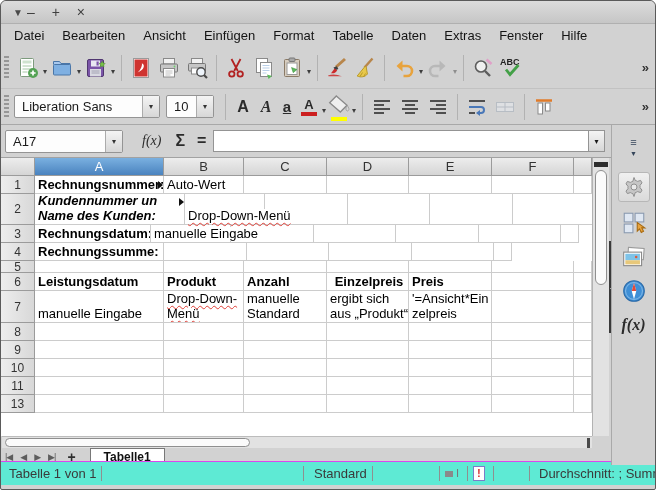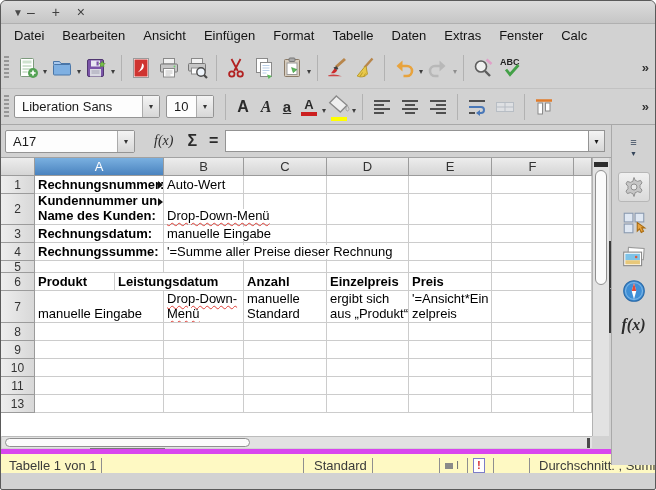--- a/index.html
+++ b/index.html
@@ -32,21 +32,21 @@
   .combo .dd{width:17px;display:flex;align-items:center;justify-content:center;font-size:8px;color:#333;
     border-left:1px solid #ababab;background:linear-gradient(#f4f4f4,#d7d7d7);}
   .fmt-b{font-weight:900;font-size:16px;color:#2b2b2b;width:24px;text-align:center;}
   .fmt-i{font-style:italic;font-weight:bold;font-size:16px;color:#2b2b2b;width:22px;text-align:center;font-family:"Liberation Serif","DejaVu Serif",serif;}
   .fmt-u{font-size:15px;font-weight:bold;color:#2b2b2b;text-decoration:underline;width:20px;text-align:center;}
   .fc{display:flex;flex-direction:column;align-items:center;width:20px;}
   .fc .l{font-weight:bold;font-size:13px;line-height:13px;color:#2b2b2b;}
   .fc .bar{width:16px;height:4px;margin-top:1px;}
   
   .fbar{position:absolute;top:124px;left:0;right:44px;height:33px;display:flex;align-items:center;background:#d2d2d2;border-bottom:1px solid #a2a2a2;padding:0 6px 0 4px;}
-  .namebox{width:130px;margin-right:12px;text-align:center;}
+  .namebox{width:118px;margin-right:12px;text-align:center;}
   .namebox .val{flex:1;}
   .fxi{font-family:"Liberation Serif","DejaVu Serif",serif;font-style:italic;font-size:14px;color:#2b2b2b;margin:0 7px;}
   .sigma{font-size:16px;font-weight:bold;color:#2b2b2b;margin:0 7px;}
   .eq{font-size:16px;font-weight:bold;color:#2b2b2b;margin:0 7px 0 5px;}
   .finput{flex:1;height:22px;background:#fff;border:1px solid #949494;border-right:none;}
   .fdd{width:17px;height:22px;border:1px solid #949494;display:flex;align-items:center;justify-content:center;font-size:8px;background:linear-gradient(#f4f4f4,#d7d7d7);}
   
   .grid{position:absolute;left:0;top:157px;width:591px;height:278px;background:#fff;overflow:hidden;}
   .g-row{display:flex;}
   .g-hdr{height:18px;}
@@ -72,21 +72,21 @@
   .hscroll{position:absolute;left:1px;top:435px;width:590px;height:12px;background:#e2e2e2;border-top:1px solid #bcbcbc;}
   .hthumb{position:absolute;left:3px;top:1px;width:245px;height:9px;background:#fbfbfb;border:1px solid #8f8f8f;border-radius:5px;}
   .htick{position:absolute;left:585px;top:1px;width:3px;height:10px;background:#4a4a4a;}
   
   .tabs{position:absolute;left:0;top:447px;height:17px;right:44px;display:flex;align-items:center;background:#d2d2d2;}
   .navbtn{color:#5d5d5d;font-size:9px;padding:0 4px;letter-spacing:-1px;}
   .addtab{color:#2f2f2f;font-size:14px;font-weight:bold;padding:0 8px;}
   .sheettab{height:17px;background:#fff;border:1px solid #787878;padding:0 13px;display:flex;align-items:center;
     font-weight:bold;font-size:12px;color:#111;margin-left:6px;}
   
-  .status{position:absolute;left:0;right:0;bottom:16px;height:24px;background:#fef9c3;border-top:5px solid #d946ef;color:#3a3a3a;}
+  .status{position:absolute;left:0;right:0;bottom:4px;height:24px;background:#5eead4;border-top:1px solid #d946ef;color:#3a3a3a;}
   .status span.txt{position:absolute;top:4px;white-space:nowrap;}
   .ssep{position:absolute;top:4px;width:1px;height:15px;background:#8f8f8f;}
   .insicon{position:absolute;left:444px;top:8px;width:14px;height:8px;}
   .insicon .blk{position:absolute;left:0;top:1px;width:8px;height:6px;background:#8a8a8a;}
   .insicon .ib{position:absolute;right:0;top:-3px;font-size:11px;color:#777;}
   .modicon{position:absolute;left:472px;top:4px;width:12px;height:15px;background:#fff;border:1px solid #7d7dc8;
     display:flex;align-items:center;justify-content:center;}
   .modicon span{color:#d01818;font-size:10px;font-weight:bold;line-height:10px;}
   
   .rail{position:absolute;right:0;top:124px;bottom:24px;width:44px;background:#d2d2d2;border-left:1px solid #a9a9a9;
@@ -114,21 +114,21 @@
   <div class="menubar">
     <span class="menu-item">Datei</span>
     <span class="menu-item">Bearbeiten</span>
     <span class="menu-item">Ansicht</span>
     <span class="menu-item">Einfügen</span>
     <span class="menu-item">Format</span>
     <span class="menu-item">Tabelle</span>
     <span class="menu-item">Daten</span>
     <span class="menu-item">Extras</span>
     <span class="menu-item">Fenster</span>
-    <span class="menu-item">Calc</span>
+    <span class="menu-item">Hilfe</span>
   </div>
 
   <div class="tb1">
     <span class="handle"></span>
     <span class="tbtn">
         <svg viewBox="0 0 24 24">
           <rect x="4.5" y="2.5" width="13" height="18" rx="1" fill="#fff" stroke="#7d9b7d"></rect>
           <rect x="6.5" y="4.5" width="9" height="3" fill="#cfe3cf"></rect>
           <path d="M6.5 10h9M6.5 13h9M6.5 16h5" stroke="#a5c8a5"></path>
           <circle cx="17" cy="17" r="5" fill="#54a254"></circle>
@@ -358,84 +358,81 @@
           <div class="ln">Auto-Wert</div>
         </div>
         <div class="g-cell" style="width: 83px;"></div>
         <div class="g-cell" style="width: 82px;"></div>
         <div class="g-cell" style="width: 83px;"></div>
         <div class="g-cell" style="width: 82px;"></div>
         <div class="g-cell" style="width: 18px;"></div>
       </div>
       <div class="g-row" style="height: 31px;">
         <div class="g-rowhdr">2</div>
-        <div class="g-cell b" style="width: 129px;">
+        <div class="g-cell b" style="width: 150px; font-style: italic;">
           <div class="ln">Kundennummer un</div>
           <div class="ln">Name des Kunden:</div>
           <div class="clip" style="top: 4px;"></div>
         </div>
         <div class="g-cell has-ovf" style="width: 80px;">
           <div class="ln wavy ovf">Drop-Down-Menü</div>
         </div>
         <div class="g-cell" style="width: 83px;"></div>
         <div class="g-cell" style="width: 82px;"></div>
         <div class="g-cell" style="width: 83px;"></div>
         <div class="g-cell" style="width: 82px;"></div>
         <div class="g-cell" style="width: 18px;"></div>
       </div>
       <div class="g-row" style="height: 18px;">
         <div class="g-rowhdr">3</div>
-        <div class="g-cell b" style="width: 129px;">
+        <div class="g-cell b" style="width: 116px;">
           <div class="ln">Rechnungsdatum:</div>
         </div>
         <div class="g-cell has-ovf" style="width: 80px;">
           <div class="ln ovf">manuelle Eingabe</div>
         </div>
         <div class="g-cell" style="width: 83px;"></div>
         <div class="g-cell" style="width: 82px;"></div>
         <div class="g-cell" style="width: 83px;"></div>
         <div class="g-cell" style="width: 82px;"></div>
         <div class="g-cell" style="width: 18px;"></div>
       </div>
       <div class="g-row" style="height: 18px;">
         <div class="g-rowhdr">4</div>
         <div class="g-cell b" style="width: 129px;">
           <div class="ln">Rechnungssumme:</div>
-        </div>
-        <div class="g-cell has-ovf" style="width: 80px;">
-          <div class="ln ovf">'=Summe aller Preise dieser Rechnung</div>
         </div>
         <div class="g-cell" style="width: 83px;"></div>
         <div class="g-cell" style="width: 82px;"></div>
         <div class="g-cell" style="width: 83px;"></div>
         <div class="g-cell" style="width: 82px;"></div>
         <div class="g-cell" style="width: 18px;"></div>
       </div>
       <div class="g-row" style="height: 12px;">
         <div class="g-rowhdr">5</div>
         <div class="g-cell" style="width: 129px;"></div>
         <div class="g-cell" style="width: 80px;"></div>
         <div class="g-cell" style="width: 83px;"></div>
         <div class="g-cell" style="width: 82px;"></div>
         <div class="g-cell" style="width: 83px;"></div>
         <div class="g-cell" style="width: 82px;"></div>
         <div class="g-cell" style="width: 18px;"></div>
       </div>
       <div class="g-row" style="height: 18px;">
         <div class="g-rowhdr">6</div>
+        <div class="g-cell b" style="width: 129px;">
+          <div class="ln">Leistungsdatum</div>
+        </div>
         <div class="g-cell b" style="width: 80px;">
           <div class="ln">Produkt</div>
         </div>
-        <div class="g-cell b" style="width: 129px;">
-          <div class="ln">Leistungsdatum</div>
-        </div>
         <div class="g-cell b" style="width: 83px;">
           <div class="ln">Anzahl</div>
         </div>
-        <div class="g-cell b" style="width: 82px;">
+        <div class="g-cell b" style="width: 82px; text-align: center;">
           <div class="ln">Einzelpreis</div>
         </div>
         <div class="g-cell b" style="width: 83px;">
           <div class="ln">Preis</div>
         </div>
         <div class="g-cell" style="width: 82px;"></div>
         <div class="g-cell" style="width: 18px;"></div>
       </div>
       <div class="g-row" style="height: 32px;">
         <div class="g-rowhdr">7</div>

